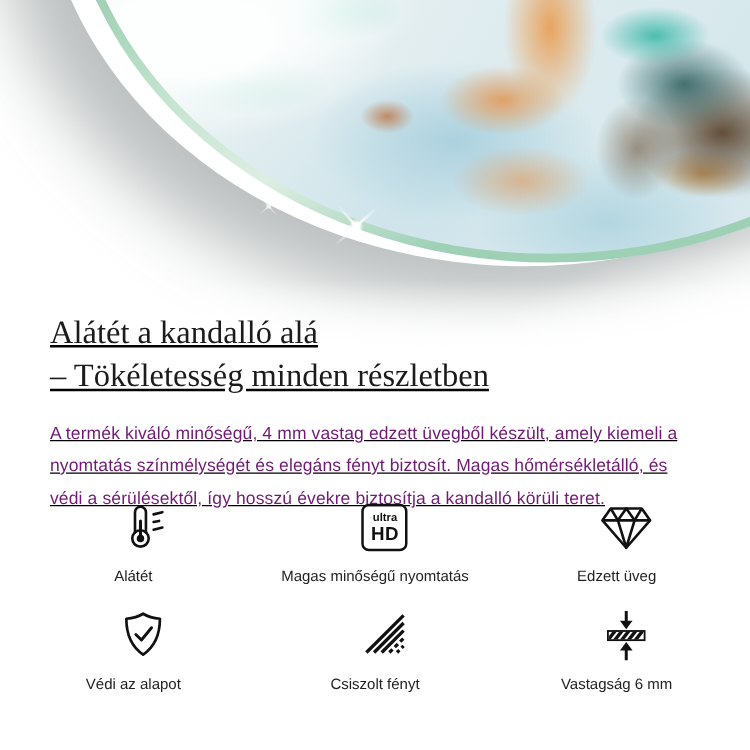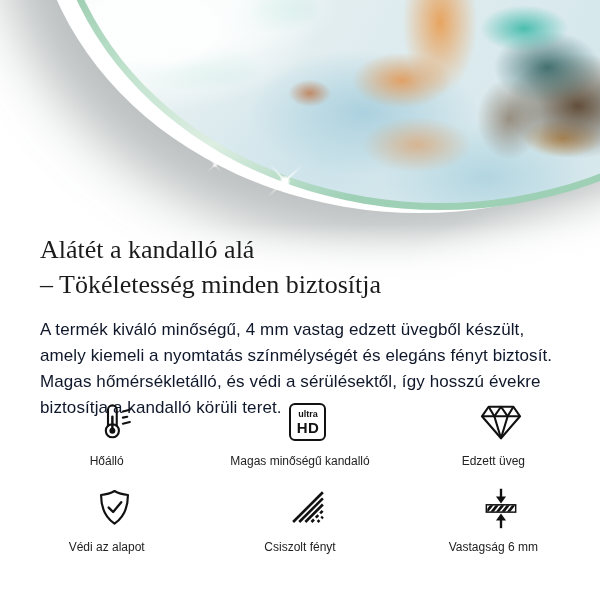--- a/index.html
+++ b/index.html
@@ -39,24 +39,24 @@
   .sparkle i{position:absolute;left:0;top:50%;width:100%;height:2px;margin-top:-1px;
     background:linear-gradient(90deg, rgba(255,255,255,0), #fff 50%, rgba(255,255,255,0));}
   .sparkle .r1{transform:rotate(48deg);}
   .sparkle .r2{transform:rotate(-42deg);}
   .sparkle::after{content:'';position:absolute;left:50%;top:50%;width:12px;height:12px;margin:-6px;
     border-radius:50%;background:radial-gradient(circle,#fff 0 30%,rgba(255,255,255,0) 70%);}
   .sparkle.main{left:262px;top:158px;}
   .sparkle.small{left:192px;top:142px;transform:scale(.45);opacity:.8;}
 
   
-  .content{position:absolute;left:40px;top:232px;width:515px;}
+  .content{position:absolute;left:40px;top:248px;width:515px;text-decoration:underline;}
   .title{font-family:"Liberation Serif","DejaVu Serif",serif;font-weight:400;color:#1b1b1b;
     font-size:26px;line-height:35px;margin:0;}
-  .desc{margin:15px 0 0 0;font-size:17px;line-height:26px;color:#0f172a;letter-spacing:.1px;}
+  .desc{margin:15px 0 0 0;font-size:14px;line-height:26px;color:#701a75;letter-spacing:.1px;}
 
   
   .features{position:absolute;left:10px;top:398px;width:580px;display:grid;
     grid-template-columns:repeat(3,1fr);row-gap:16px;}
   .feature{display:flex;flex-direction:column;align-items:center;}
   .icon-wrap{height:48px;display:flex;align-items:center;justify-content:flex-start;padding-left:16px;}
   .feature-label{margin-top:8px;font-size:12px;color:#222;}
   .uhd-badge{width:33px;height:34px;border:2.5px solid #111;border-radius:6px;display:flex;
     flex-direction:column;align-items:center;justify-content:center;line-height:1;color:#111;}
   .uhd-top{font-size:9px;font-weight:700;}
@@ -79,52 +79,52 @@
       </div>
     <div class="sparkle small">
         <i class="r1"></i>
         <i class="r2"></i>
       </div>
   </div>
 
   <div class="content">
     <h1 class="title">
       <span>Alátét a kandalló alá</span><br>
-      <span>– Tökéletesség minden biztosítja</span>
+      <span>– Tökéletesség minden részletben</span>
     </h1>
     <p class="desc">A termék kiváló minőségű, 4 mm vastag edzett üvegből készült, amely kiemeli a nyomtatás színmélységét és elegáns fényt biztosít. Magas hőmérsékletálló, és védi a sérülésektől, így hosszú évekre biztosítja a kandalló körüli teret.</p>
   </div>
 
   <div class="features">
 
     <div class="feature">
       <div class="icon-wrap">
         <svg viewBox="0 0 48 48" width="42" height="42">
           <g fill="none" stroke="#111" stroke-width="2.4" stroke-linecap="round">
             <path d="M16 28.5 V10 a5 5 0 0 1 10 0 v18.5"></path>
             <circle cx="21" cy="34" r="7.5"></circle>
             <line x1="21" y1="31" x2="21" y2="18" stroke-width="2.8"></line>
             <line x1="33" y1="12" x2="41" y2="10"></line>
             <line x1="33" y1="19" x2="38" y2="18"></line>
             <line x1="33" y1="26" x2="41" y2="24"></line>
           </g>
           <circle cx="21" cy="34" r="3.4" fill="#111"></circle>
         </svg>
       </div>
-      <div class="feature-label">Hőálló</div>
+      <div class="feature-label">Alátét</div>
     </div>
 
     <div class="feature">
       <div class="icon-wrap">
         <div class="uhd-badge">
           <span class="uhd-top">ultra</span>
           <span class="uhd-bottom">HD</span>
         </div>
       </div>
-      <div class="feature-label">Magas minőségű kandalló</div>
+      <div class="feature-label">Magas minőségű nyomtatás</div>
     </div>
 
     <div class="feature">
       <div class="icon-wrap">
         <svg viewBox="0 0 48 42" width="46" height="40">
           <g fill="none" stroke="#111" stroke-width="2.2" stroke-linejoin="round">
             <path d="M11 5 H37 L44 15 L24 38 L4 15 Z"></path>
             <path d="M4 15 H44"></path>
             <path d="M11 5 L17 15 L24 38 L31 15 L37 5"></path>
             <path d="M17 15 L24 5 L31 15"></path>

